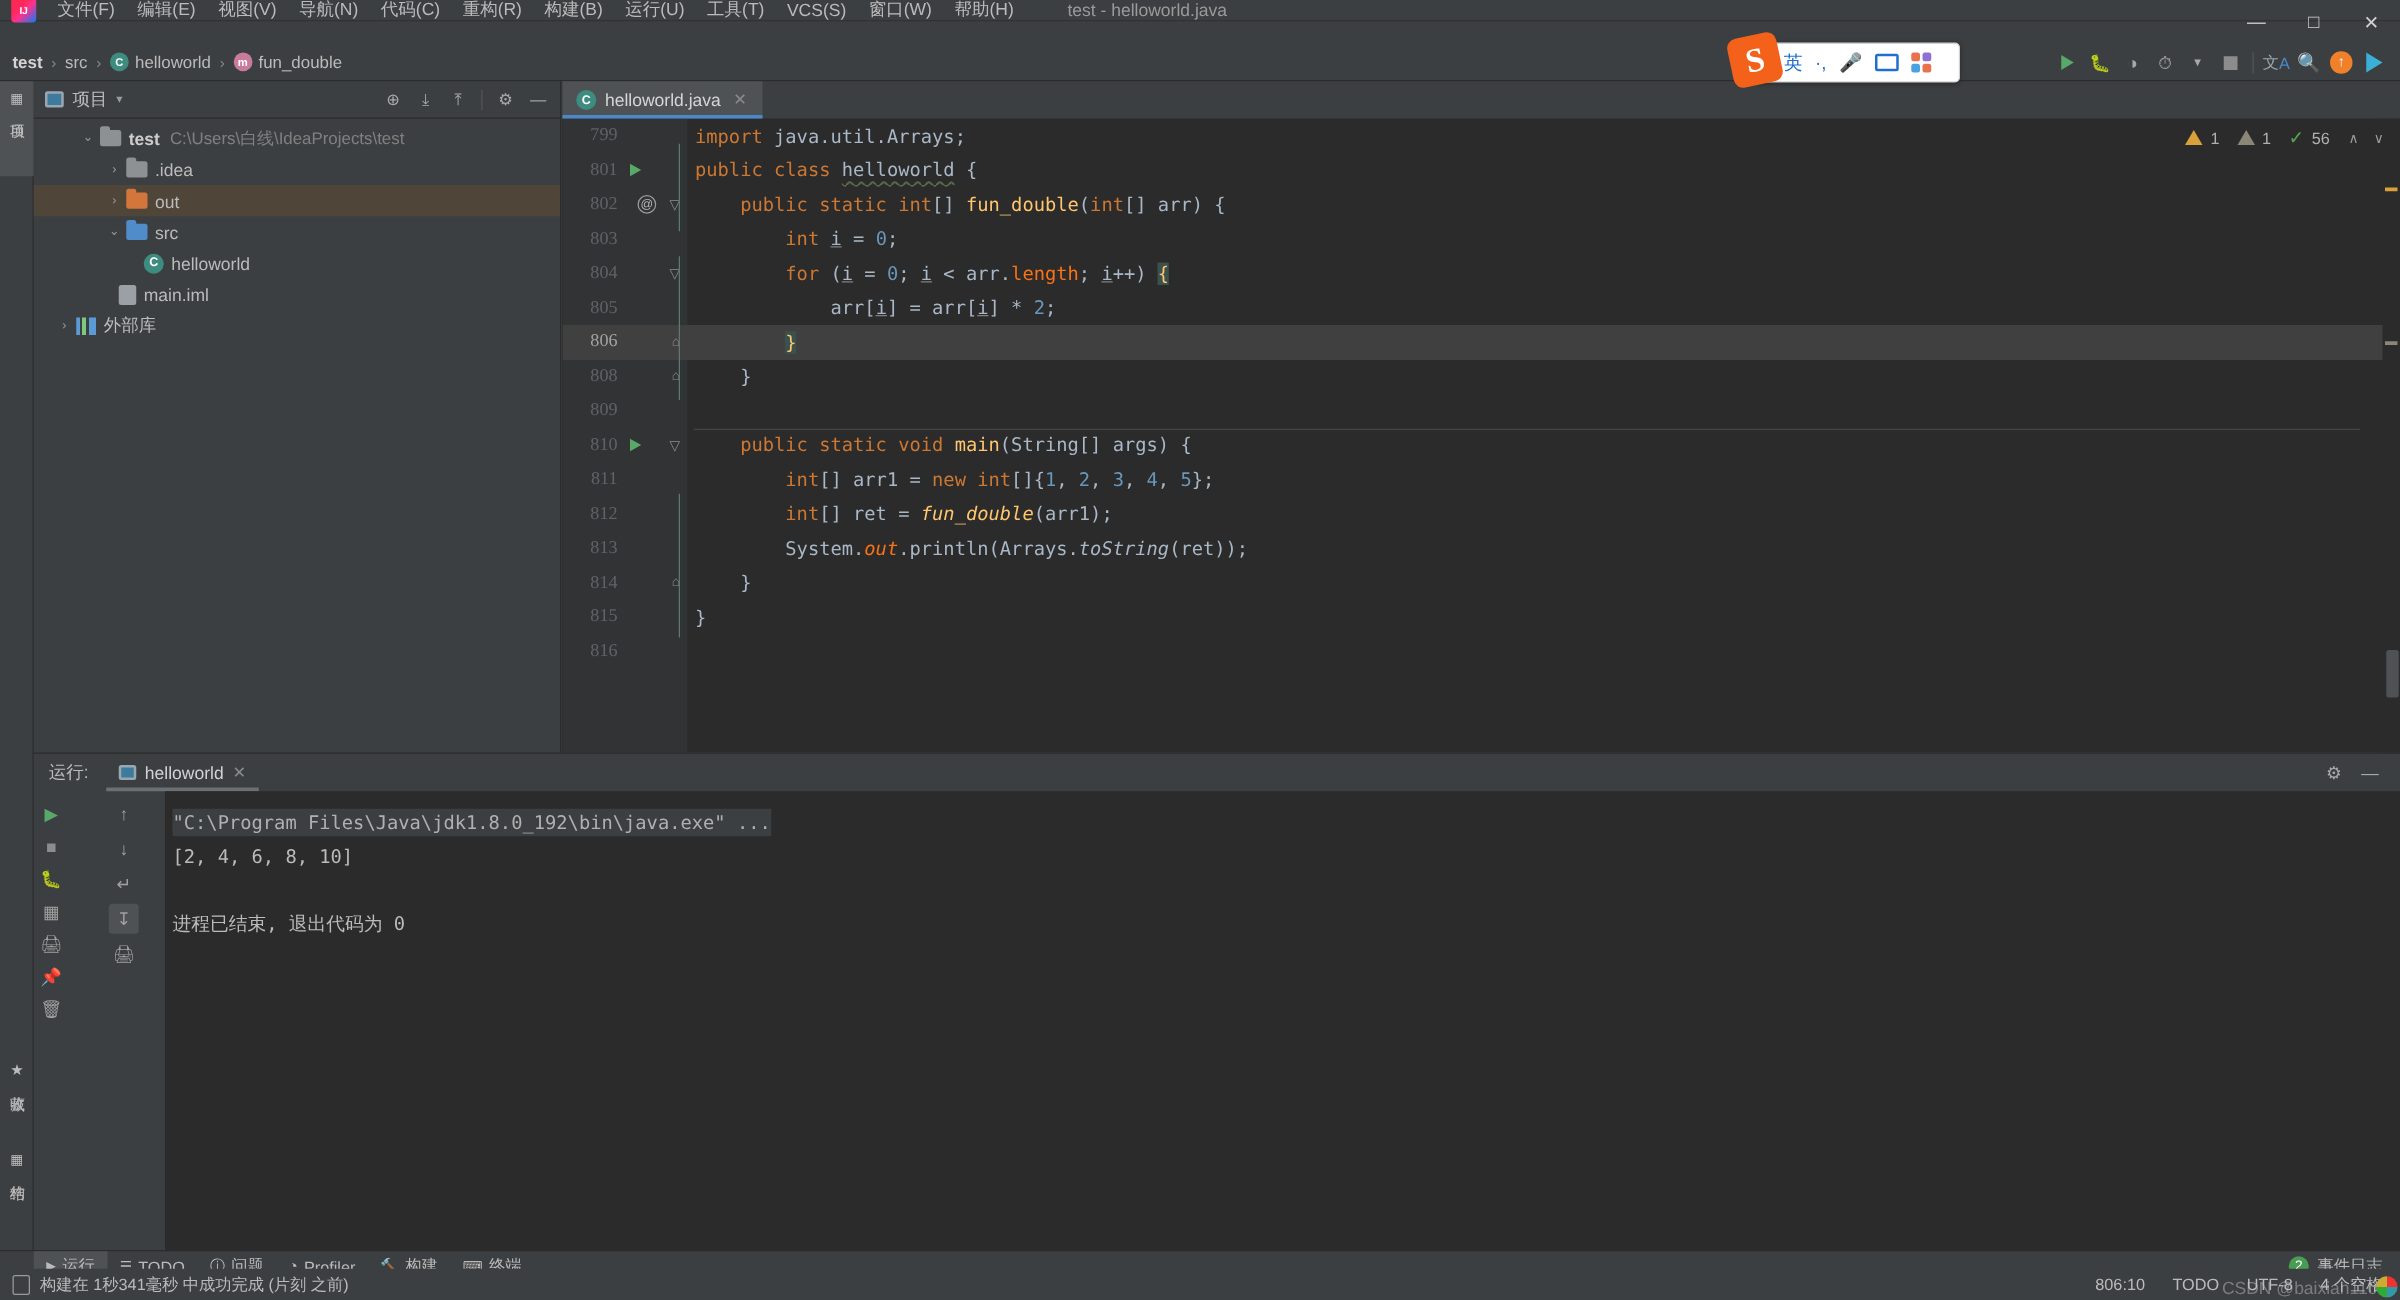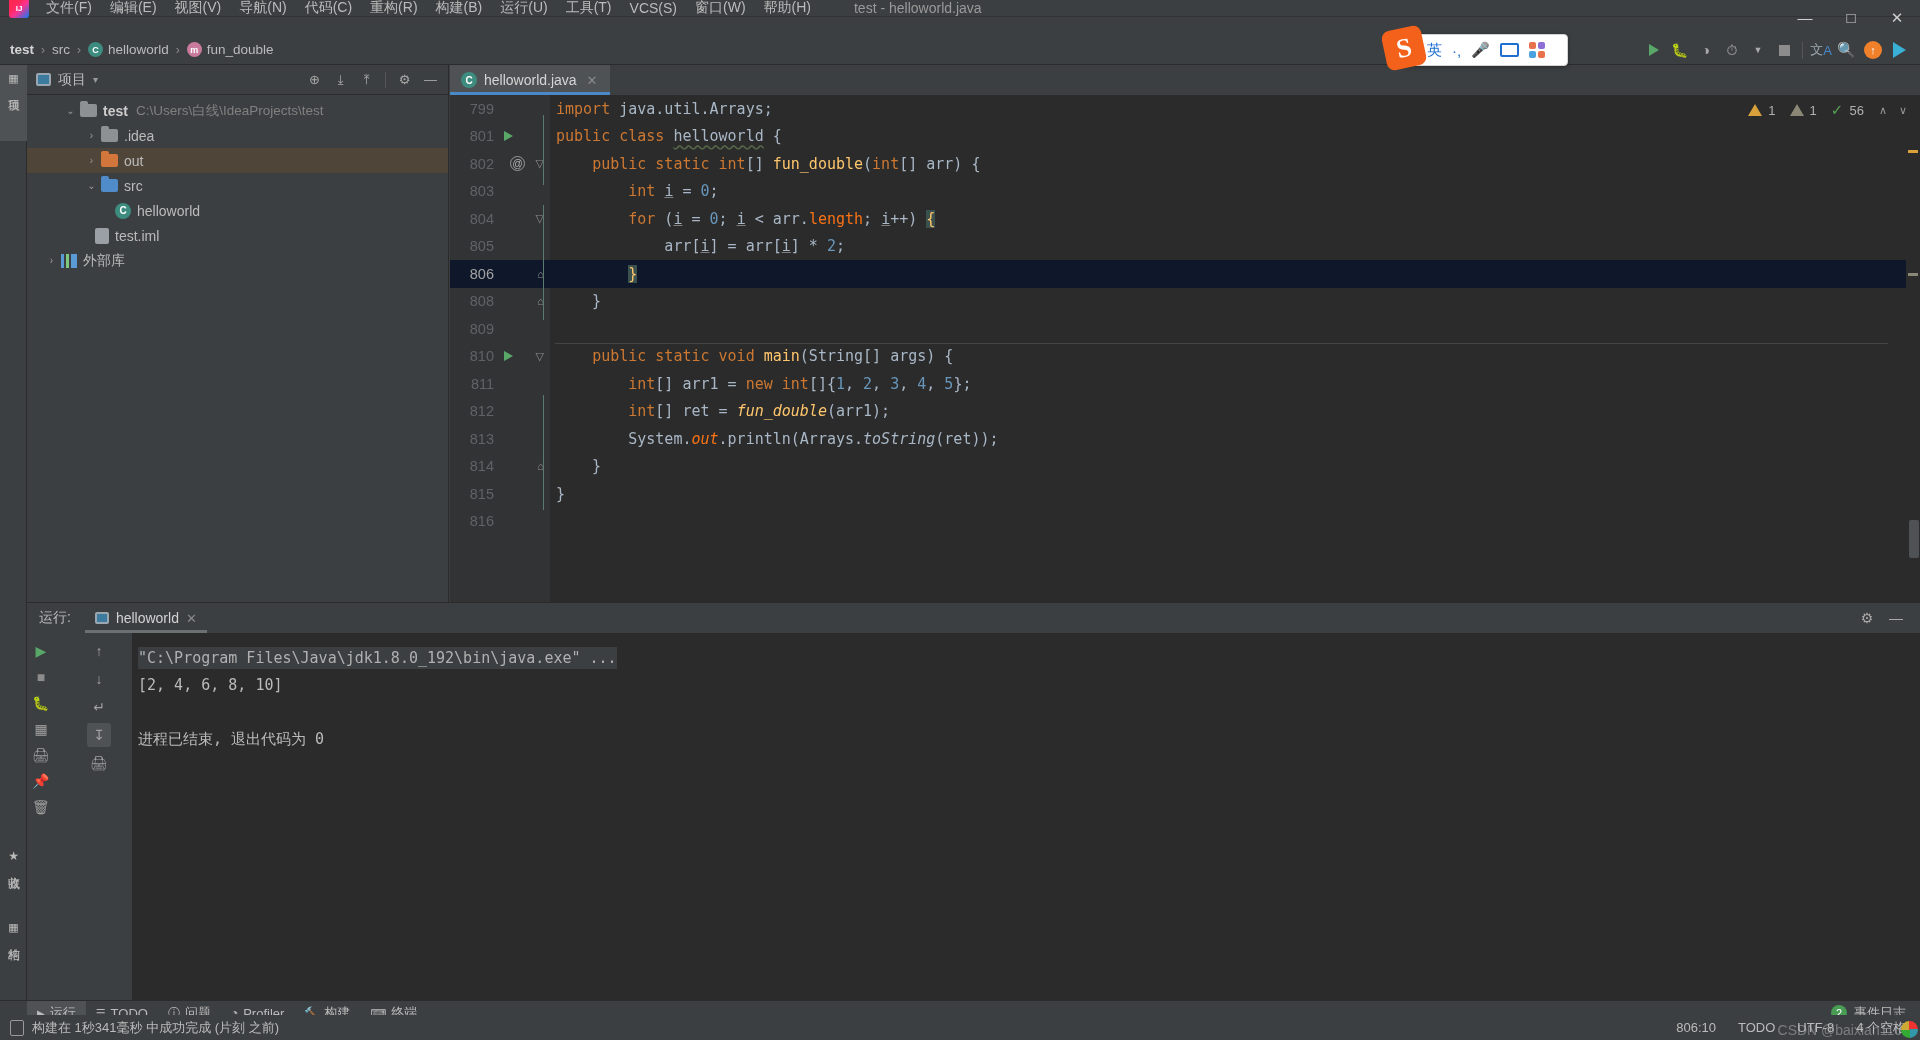--- a/index.html
+++ b/index.html
@@ -157,23 +157,23 @@
   }
   .warn-tri { width: 0; height: 0; border-left: 7px solid transparent; border-right: 7px solid transparent; border-bottom: 12px solid #d8a13a; position: relative; }
   .warn-tri.gray { border-bottom-color: #8a8776; }
   .check-green { color: #56a354; font-size: 15px; font-weight: bold; }
   .insp-chev { color: #9a9a9a; font-size: 11px; padding: 0 3px; }
 
   .code-wrap { position: absolute; left: 0; top: 30px; width: 1470px; height: 507px; background: #2b2b2b; overflow: hidden; }
   .gutter-bg { position: absolute; left: 0; top: 0; width: 100px; height: 507px; background: #313335; }
   .code-lines { position: absolute; left: 0; top: 0; width: 1470px; }
   .cl { height: 27.5px; display: flex; align-items: center; position: relative; }
-  .cl.cur { background: #0f172a; }
+  .cl.cur { background: #404040; }
   .lnum { width: 52px; text-align: right; padding-right: 8px; color: #606366;
-          font-family: Liberation Sans, sans-serif; font-size: 14.5px; flex: none; }
+          font-family: Liberation Serif, serif; font-size: 14.5px; flex: none; }
   .lnum.cur { color: #a4a3a3; }
   .gut-marks { width: 48px; display: flex; align-items: center; justify-content: flex-start; gap: 3px; flex: none; position: relative; }
   .run-tri { width: 0; height: 0; border-left: 9px solid #59a869; border-top: 5.5px solid transparent; border-bottom: 5.5px solid transparent; margin-left: 2px; }
   .at-ico { width: 15px; height: 15px; border-radius: 50%; border: 1px solid #9a9a9a; color: #b8b8b8;
             font-size: 10px; display: flex; align-items: center; justify-content: center; margin-left: 8px; }
   .fold { position: absolute; right: 6px; color: #8d8d8d; font-size: 11px; }
   .codetext {
     font-family: "DejaVu Sans Mono", monospace; font-size: 15px; color: #a9b7c6;
     white-space: pre; padding-left: 6px; letter-spacing: 0;
   }
@@ -410,21 +410,21 @@
         <span class="tlabel">src</span>
       </div>
 
       <div class="trow" style="padding-left:88px;">
         <span class="cls-ico">C</span>
         <span class="tlabel">helloworld</span>
       </div>
 
       <div class="trow" style="padding-left:68px;">
         <span class="iml-ico"></span>
-        <span class="tlabel">test.iml</span>
+        <span class="tlabel">main.iml</span>
       </div>
 
       <div class="trow" style="padding-left:15px;">
         <span class="tarrow">›</span>
         <span class="lib-ico"></span>
         <span class="tlabel">外部库</span>
       </div>
 
     </div>
   </div>

